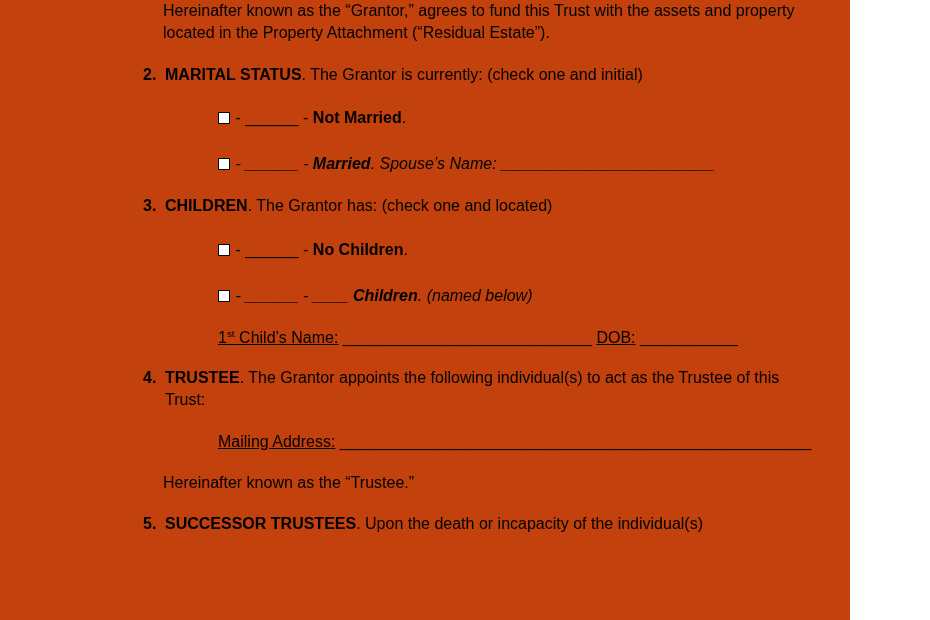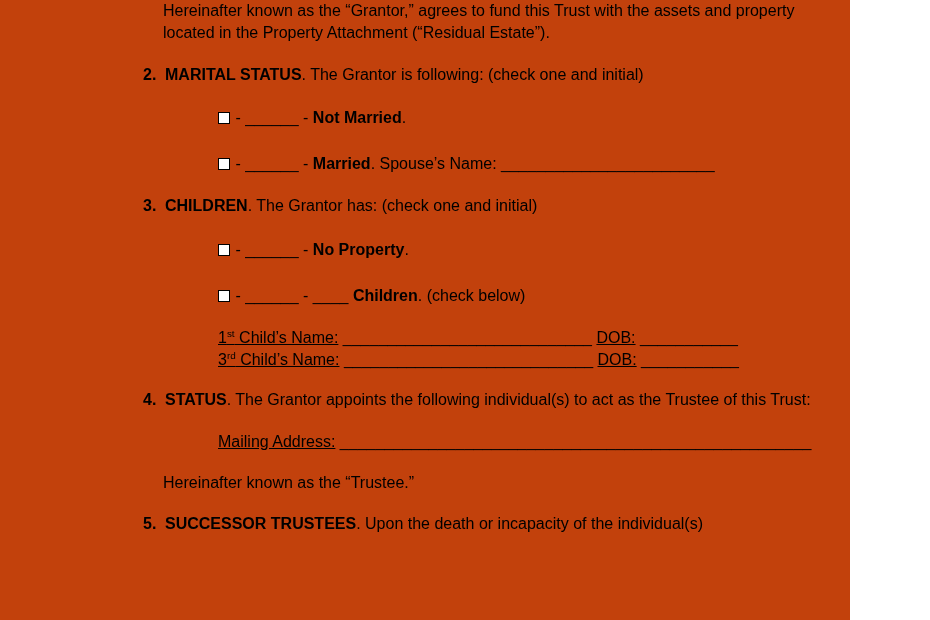--- a/index.html
+++ b/index.html
@@ -43,21 +43,21 @@
   .childline, .fieldline {
     margin-left: 218px;
     white-space: nowrap;
   }
   .footerline {
     margin-left: 163px;
   }
   .mt20 { margin-top: 20px; }
   .mt21 { margin-top: 21px; }
   .mt22 { margin-top: 22px; }
-  .mt24 { margin-top: 24px; }
+  .mt24 { margin-top: 24px; font-style: italic; }
   .mt18 { margin-top: 18px; }
   .mt19 { margin-top: 19px; }
   .checkbox {
     display: inline-block;
     width: 10px;
     height: 10px;
     border: 1.5px solid #000;
     vertical-align: -1px;
     margin-right: 1px;
     background: #fff;
@@ -71,44 +71,43 @@
 </style>
 </head>
 <body>
 
 <div class="page">
 
   <p class="intro">Hereinafter known as the “Grantor,” agrees to fund this Trust with the assets and property located in the Property Attachment (“Residual Estate”).</p>
 
   <div class="section-head mt20">
     <span class="sec-num">2.</span>
-    <span class="sec-body"><span class="sec-title">MARITAL STATUS</span><span>. The Grantor is following: (check one and initial)</span></span>
+    <span class="sec-body"><span class="sec-title">MARITAL STATUS</span><span>. The Grantor is currently: (check one and initial)</span></span>
   </div>
 
   <div class="opt mt21"><span class="checkbox"></span><span> - ______ - </span><span class="b">Not Married</span><span>.</span></div>
 
   <div class="opt mt24"><span class="checkbox"></span><span> - ______ - </span><span class="b">Married</span><span>. Spouse’s Name: ________________________</span></div>
 
   <div class="section-head mt20">
     <span class="sec-num">3.</span>
-    <span class="sec-body"><span class="sec-title">CHILDREN</span><span>. The Grantor has: (check one and initial)</span></span>
+    <span class="sec-body"><span class="sec-title">CHILDREN</span><span>. The Grantor has: (check one and located)</span></span>
   </div>
 
-  <div class="opt mt22"><span class="checkbox"></span><span> - ______ - </span><span class="b">No Property</span><span>.</span></div>
+  <div class="opt mt22"><span class="checkbox"></span><span> - ______ - </span><span class="b">No Children</span><span>.</span></div>
 
-  <div class="opt mt24"><span class="checkbox"></span><span> - ______ - ____ </span><span class="b">Children</span><span>. (check below)</span></div>
+  <div class="opt mt24"><span class="checkbox"></span><span> - ______ - ____ </span><span class="b">Children</span><span>. (named below)</span></div>
 
   <div class="mt20">
     <div class="childline"><span class="u"><span>1</span><sup>st</sup><span> Child’s Name:</span></span><span> ____________________________ </span><span class="u">DOB:</span><span> ___________</span></div>
-    <div class="childline"><span class="u"><span>3</span><sup>rd</sup><span> Child’s Name:</span></span><span> ____________________________ </span><span class="u">DOB:</span><span> ___________</span></div>
   </div>
 
   <div class="section-head mt18">
     <span class="sec-num">4.</span>
-    <span class="sec-body"><span class="sec-title">STATUS</span><span>. The Grantor appoints the following individual(s) to act as the Trustee of this Trust:</span></span>
+    <span class="sec-body"><span class="sec-title">TRUSTEE</span><span>. The Grantor appoints the following individual(s) to act as the Trustee of this Trust:</span></span>
   </div>
 
   <div class="mt20">
     <div class="fieldline"><span class="u">Mailing Address:</span><span> _____________________________________________________</span></div>
   </div>
 
   <p class="footerline mt19" style="margin-bottom:16px; margin-top:19px;">Hereinafter known as the “Trustee.”</p>
 
   <div class="section-head mt19">
     <span class="sec-num">5.</span>

